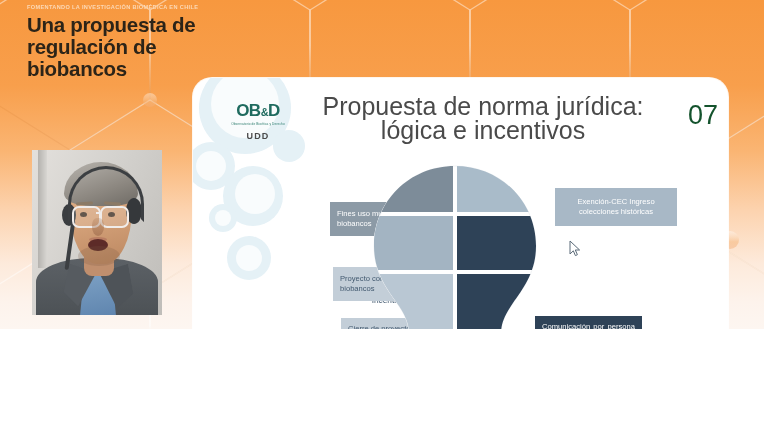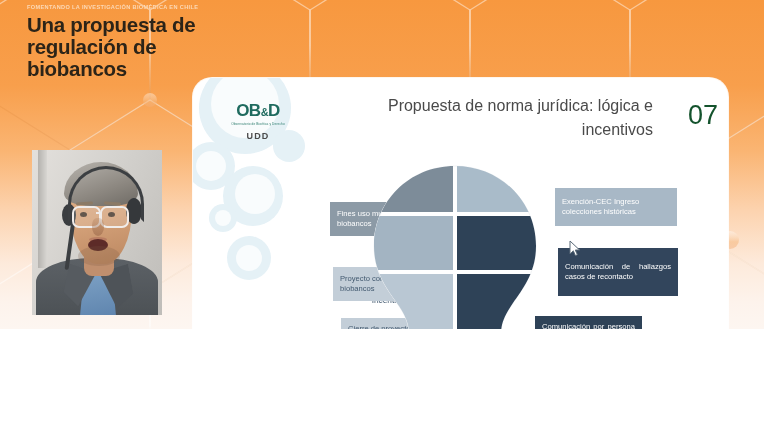--- a/index.html
+++ b/index.html
@@ -219,22 +219,22 @@
     font-weight: bold;
     color: #4b4b4b;
     letter-spacing: 1.2px;
   }
 
   #slide-title {
     position: absolute;
     left: 120px;
     top: 16px;
     width: 340px;
-    text-align: right;
-    font-size: 16px;
+    text-align: center;
+    font-size: 25px;
     line-height: 24px;
     color: #4a4a4a;
     z-index: 3;
   }
   #slide-number {
     position: absolute;
     right: 10px;
     top: 22px;
     font-size: 27px;
     color: #14532d;
@@ -475,25 +475,22 @@
     <div class="sidebox sb-gray shadow-r" style="left:137px; top:124px; width:118px; height:34px; justify-content:flex-start;">
       <span>Fines uso muestras Orgánica biobancos</span>
     </div>
     <div class="sidebox sb-light shadow-r" style="left:140px; top:189px; width:120px; height:34px; justify-content:flex-start;">
       <span>Proyecto concreto, colección y biobancos</span>
     </div>
     <div class="sidebox sb-light shadow-r" style="left:148px; top:240px; width:133px; height:42px; justify-content:flex-start;">
       <span>Cierre de proyecto, colección muestras entren a biobanco (CI híbrido)</span>
     </div>
 
-    <div class="sidebox sb-mid shadow-r" style="left:362px; top:110px; width:122px; height:38px; text-align:left; justify-content:center;">
+    <div class="sidebox sb-mid shadow-r" style="left:362px; top:110px; width:122px; height:38px; text-align:center; justify-content:center;">
       <span>Exención-CEC Ingreso colecciones históricas</span>
-    </div>
-    <div class="sidebox sb-dark shadow-r just" style="left:365px; top:170px; width:120px; height:48px;">
-      <span>Comunicación de hallazgos casos de recontacto</span>
     </div>
     <div class="sidebox sb-dark2 shadow-r just" style="left:342px; top:238px; width:107px; height:42px;">
       <span>Comunicación por persona jurídica ante ISP y con registro</span>
     </div>
 
   </div>
 
   <svg id="cursor" width="12" height="18" viewBox="0 0 12 18" style="left: 569px; top: 240px;">
     <path d="M1,1 L1,14 L4.3,10.8 L6.4,15.6 L8.4,14.7 L6.3,10 L10.6,10 Z" fill="#ffffff" stroke="#5a6a78" stroke-width="1"></path>
   </svg>

